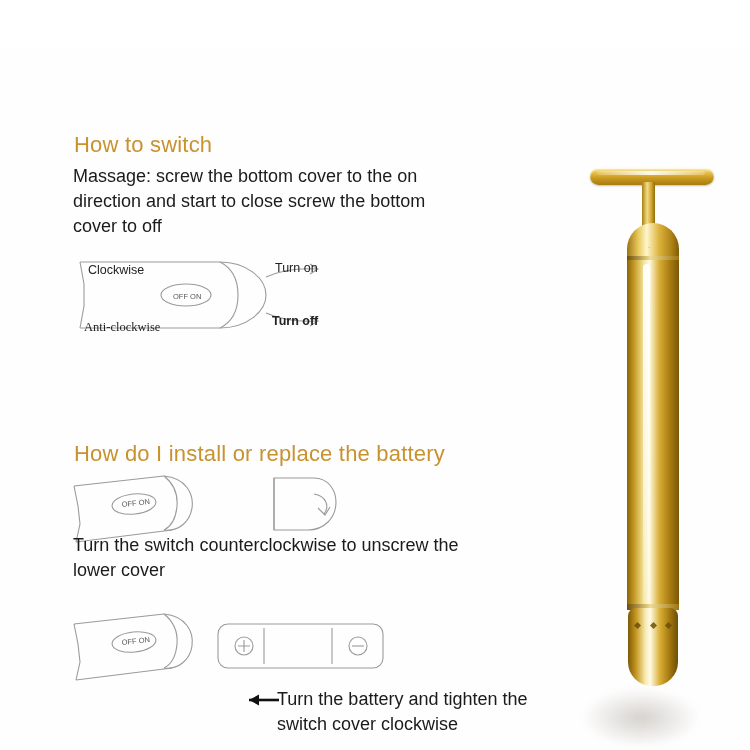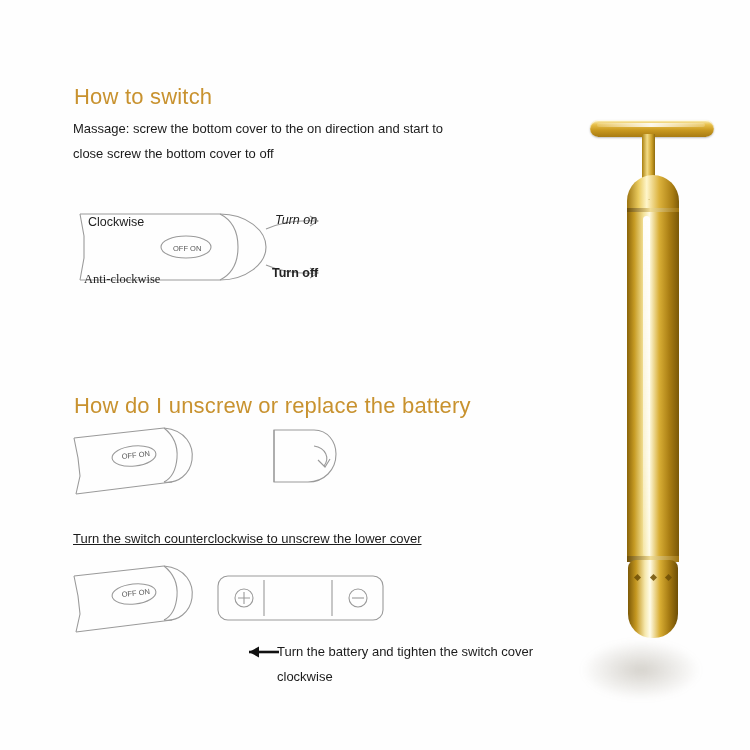--- a/index.html
+++ b/index.html
@@ -11,20 +11,21 @@
     height: 750px;
     background: #ffffff;
     font-family: "Liberation Sans", sans-serif;
     overflow: hidden;
     position: relative;
   }
   .page {
     position: absolute;
     inset: 0;
     background: #fefefe;
+    margin-top: 48px;
   }
 
   
   .left-col {
     position: absolute;
     left: 0;
     top: 0;
     width: 560px;
     height: 750px;
   }
@@ -36,43 +37,43 @@
     font-weight: 400;
     letter-spacing: 0.2px;
     white-space: nowrap;
   }
   .heading.h1 { left: 74px; top: 84px; }
   .heading.h2 { left: 74px; top: 393px; }
 
   .body-text {
     position: absolute;
     color: #1b1b1b;
-    font-size: 13px;
+    font-size: 18px;
     line-height: 25px;
     font-weight: 400;
   }
   .body-text.t1 { left: 73px; top: 116px; width: 400px; }
-  .body-text.t2 { left: 73px; top: 526px; width: 430px; text-decoration: underline; }
+  .body-text.t2 { left: 73px; top: 485px; width: 430px; }
   .body-text.t3 { left: 277px; top: 639px; width: 270px; }
 
   
   .diagram {
     position: absolute;
   }
   .diag1 { left: 70px; top: 196px; width: 340px; height: 110px; }
 
   .lbl {
     position: absolute;
     font-size: 12.5px;
     color: #222;
     white-space: nowrap;
   }
   .lbl-clockwise { left: 18px; top: 19px; }
   .lbl-anticlockwise { left: 14px; top: 76px; font-family: Liberation Serif, serif; }
-  .lbl-turnon { left: 205px; top: 17px; font-style: italic; }
+  .lbl-turnon { left: 205px; top: 17px; }
   .lbl-turnoff { left: 202px; top: 70px; font-weight: bold; }
 
   
   .diag2 { left: 68px; top: 424px; width: 360px; height: 72px; }
   .diag3 { left: 68px; top: 560px; width: 370px; height: 75px; }
 
   
   .arrow-row {
     position: absolute;
     left: 247px;
@@ -237,21 +238,21 @@
           <path d="M240 72 L248 77 L240 82"></path>
         </g>
         <text x="103" y="55" font-family="Liberation Sans, sans-serif" font-size="7.5" fill="#555">OFF ON</text>
       </svg>
       <div class="lbl lbl-clockwise">Clockwise</div>
       <div class="lbl lbl-anticlockwise">Anti-clockwise</div>
       <div class="lbl lbl-turnon">Turn on</div>
       <div class="lbl lbl-turnoff">Turn off</div>
     </div>
 
-    <div class="heading h2">How do I unscrew or replace the battery</div>
+    <div class="heading h2">How do I install or replace the battery</div>
 
     <div class="diagram diag2">
       <svg width="360" height="72" viewBox="0 0 360 72">
         <g fill="none" stroke="#9a9a9a" stroke-width="1.1">
 
           <path d="M6 14 L96 4"></path>
           <path d="M6 14 L10 34 L12 52 L8 70"></path>
           <path d="M8 70 L104 58"></path>
           <path d="M96 4 C118 6 126 22 124 36 C122 50 110 60 96 58"></path>
           <path d="M96 4 C106 12 110 22 109 34 C108 46 104 54 96 58"></path>

